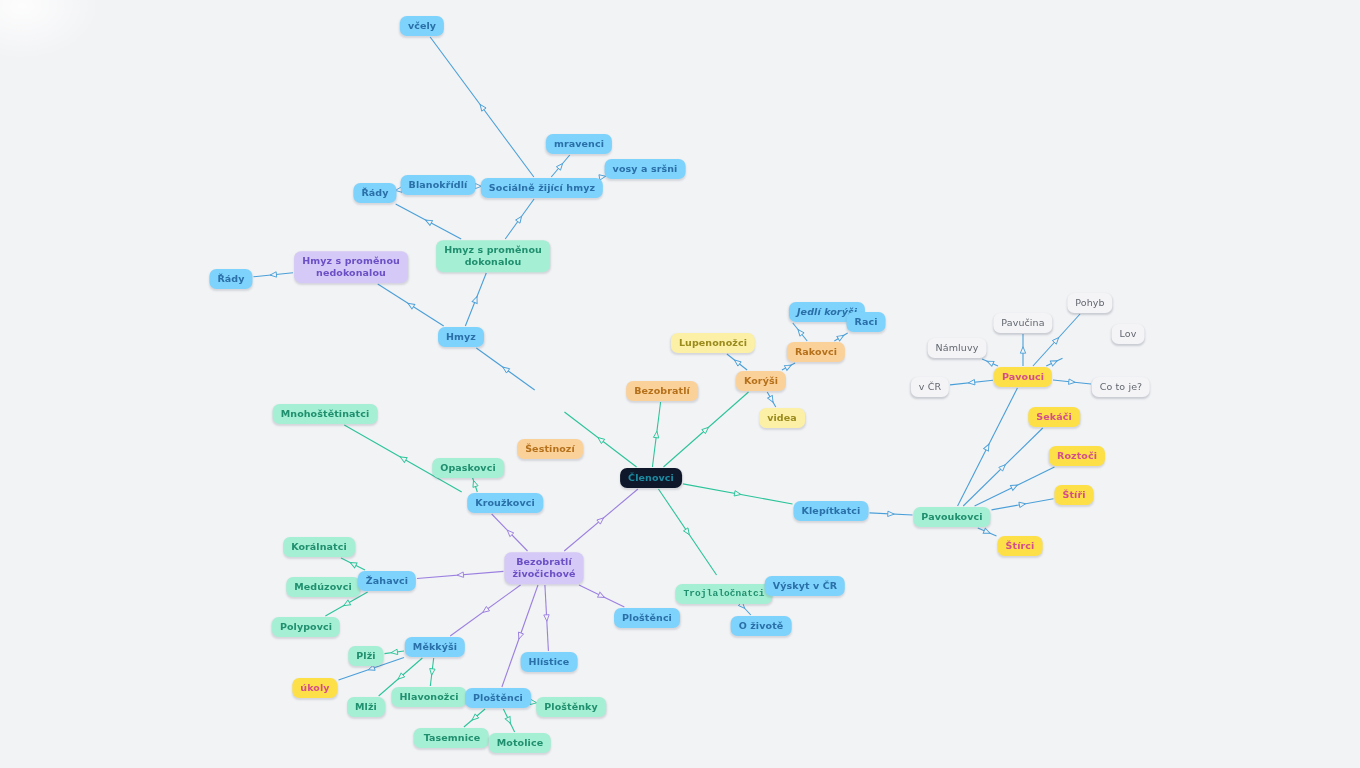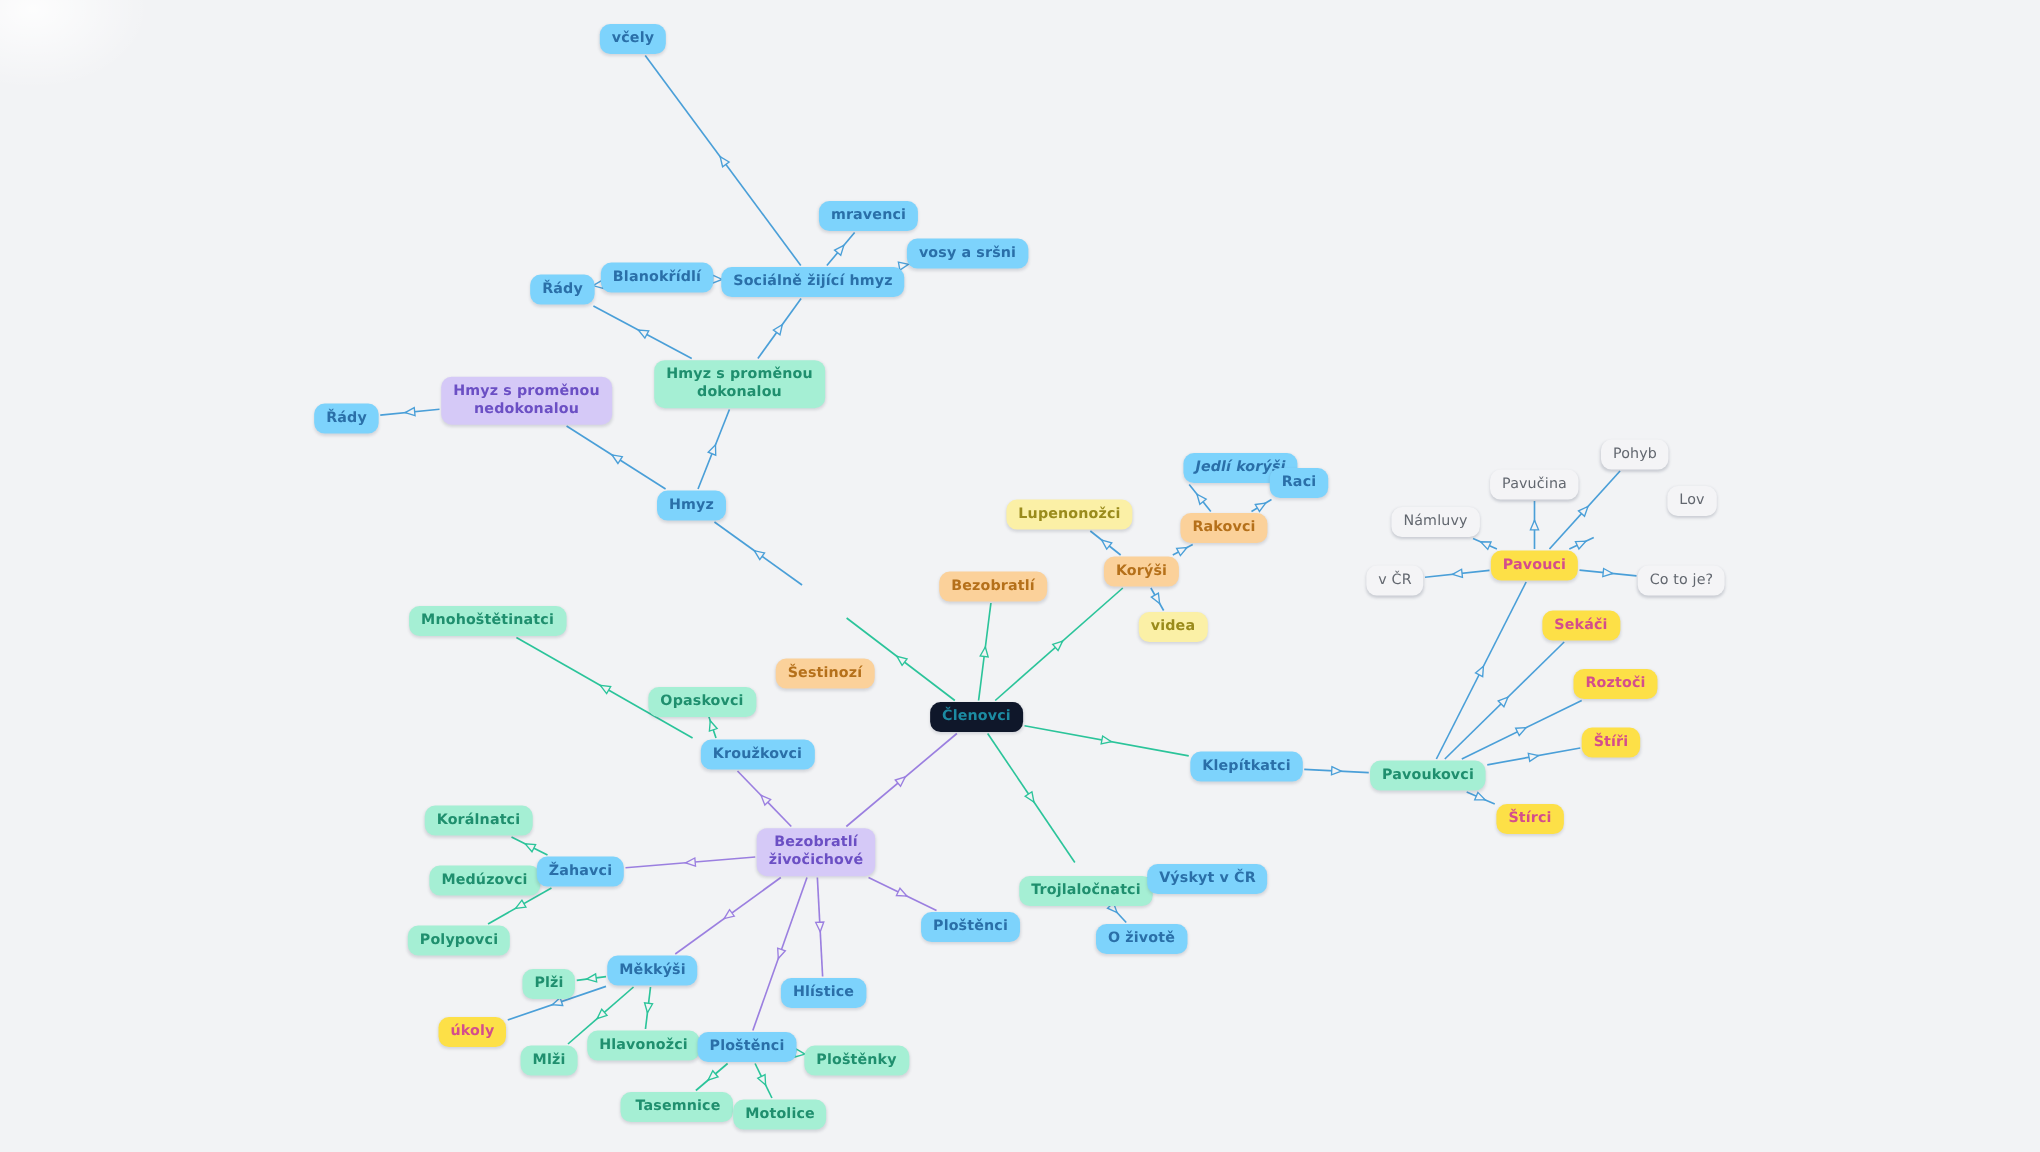--- a/index.html
+++ b/index.html
@@ -325,21 +325,21 @@
       <div class="node n-green" style="left: 468px; top: 468px;">Opaskovci</div>
       <div class="node n-blue" style="left: 481px; top: 503px; margin-left: 24px;">Kroužkovci</div>
       <div class="node n-purple" style="left: 544px; top: 568px;">Bezobratlí
 živočichové</div>
       <div class="node n-green" style="left: 319px; top: 547px;">Korálnatci</div>
       <div class="node n-green" style="left: 323px; top: 587px;">Medúzovci</div>
       <div class="node n-blue" style="left: 387px; top: 581px;">Žahavci</div>
       <div class="node n-green" style="left: 306px; top: 627px;">Polypovci</div>
       <div class="node n-blue" style="left: 647px; top: 618px;">Ploštěnci</div>
       <div class="node n-blue" style="left: 549px; top: 662px;">Hlístice</div>
-      <div class="node n-green" style="left: 724px; top: 594px;">Trojlaločnatci</div>
+      <div class="node n-green" style="left: 724px; top: 594px; font-family: Liberation Mono, monospace;">Trojlaločnatci</div>
       <div class="node n-blue" style="left: 805px; top: 586px;">Výskyt v ČR</div>
       <div class="node n-blue" style="left: 761px; top: 626px;">O životě</div>
       <div class="node n-blue" style="left: 435px; top: 647px;">Měkkýši</div>
       <div class="node n-green" style="left: 366px; top: 656px;">Plži</div>
       <div class="node n-pink" style="left: 315px; top: 688px;">úkoly</div>
       <div class="node n-green" style="left: 366px; top: 707px;">Mlži</div>
       <div class="node n-green" style="left: 429px; top: 697px;">Hlavonožci</div>
       <div class="node n-blue" style="left: 498px; top: 698px;">Ploštěnci</div>
       <div class="node n-green" style="left: 571px; top: 707px;">Ploštěnky</div>
       <div class="node n-green" style="left: 451px; top: 738px; padding-left: 10px;">Tasemnice</div>

